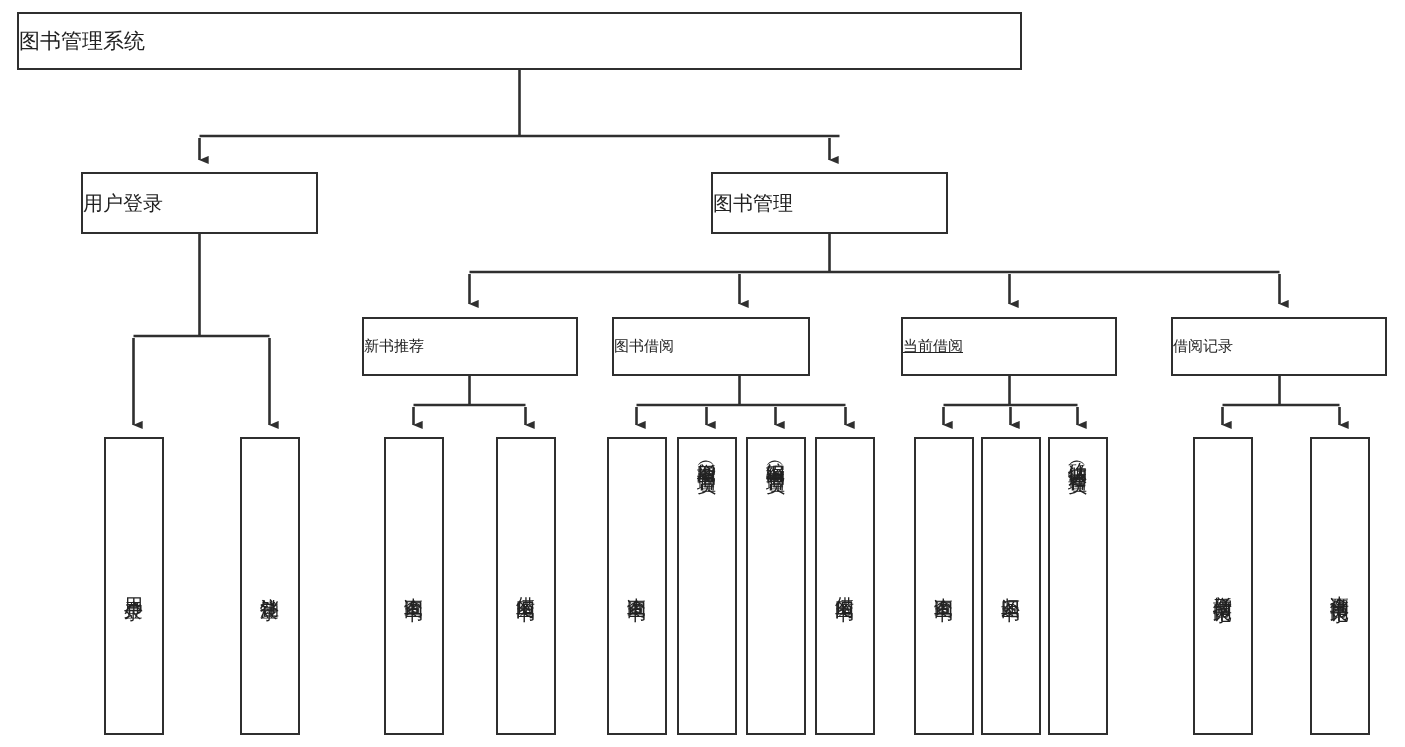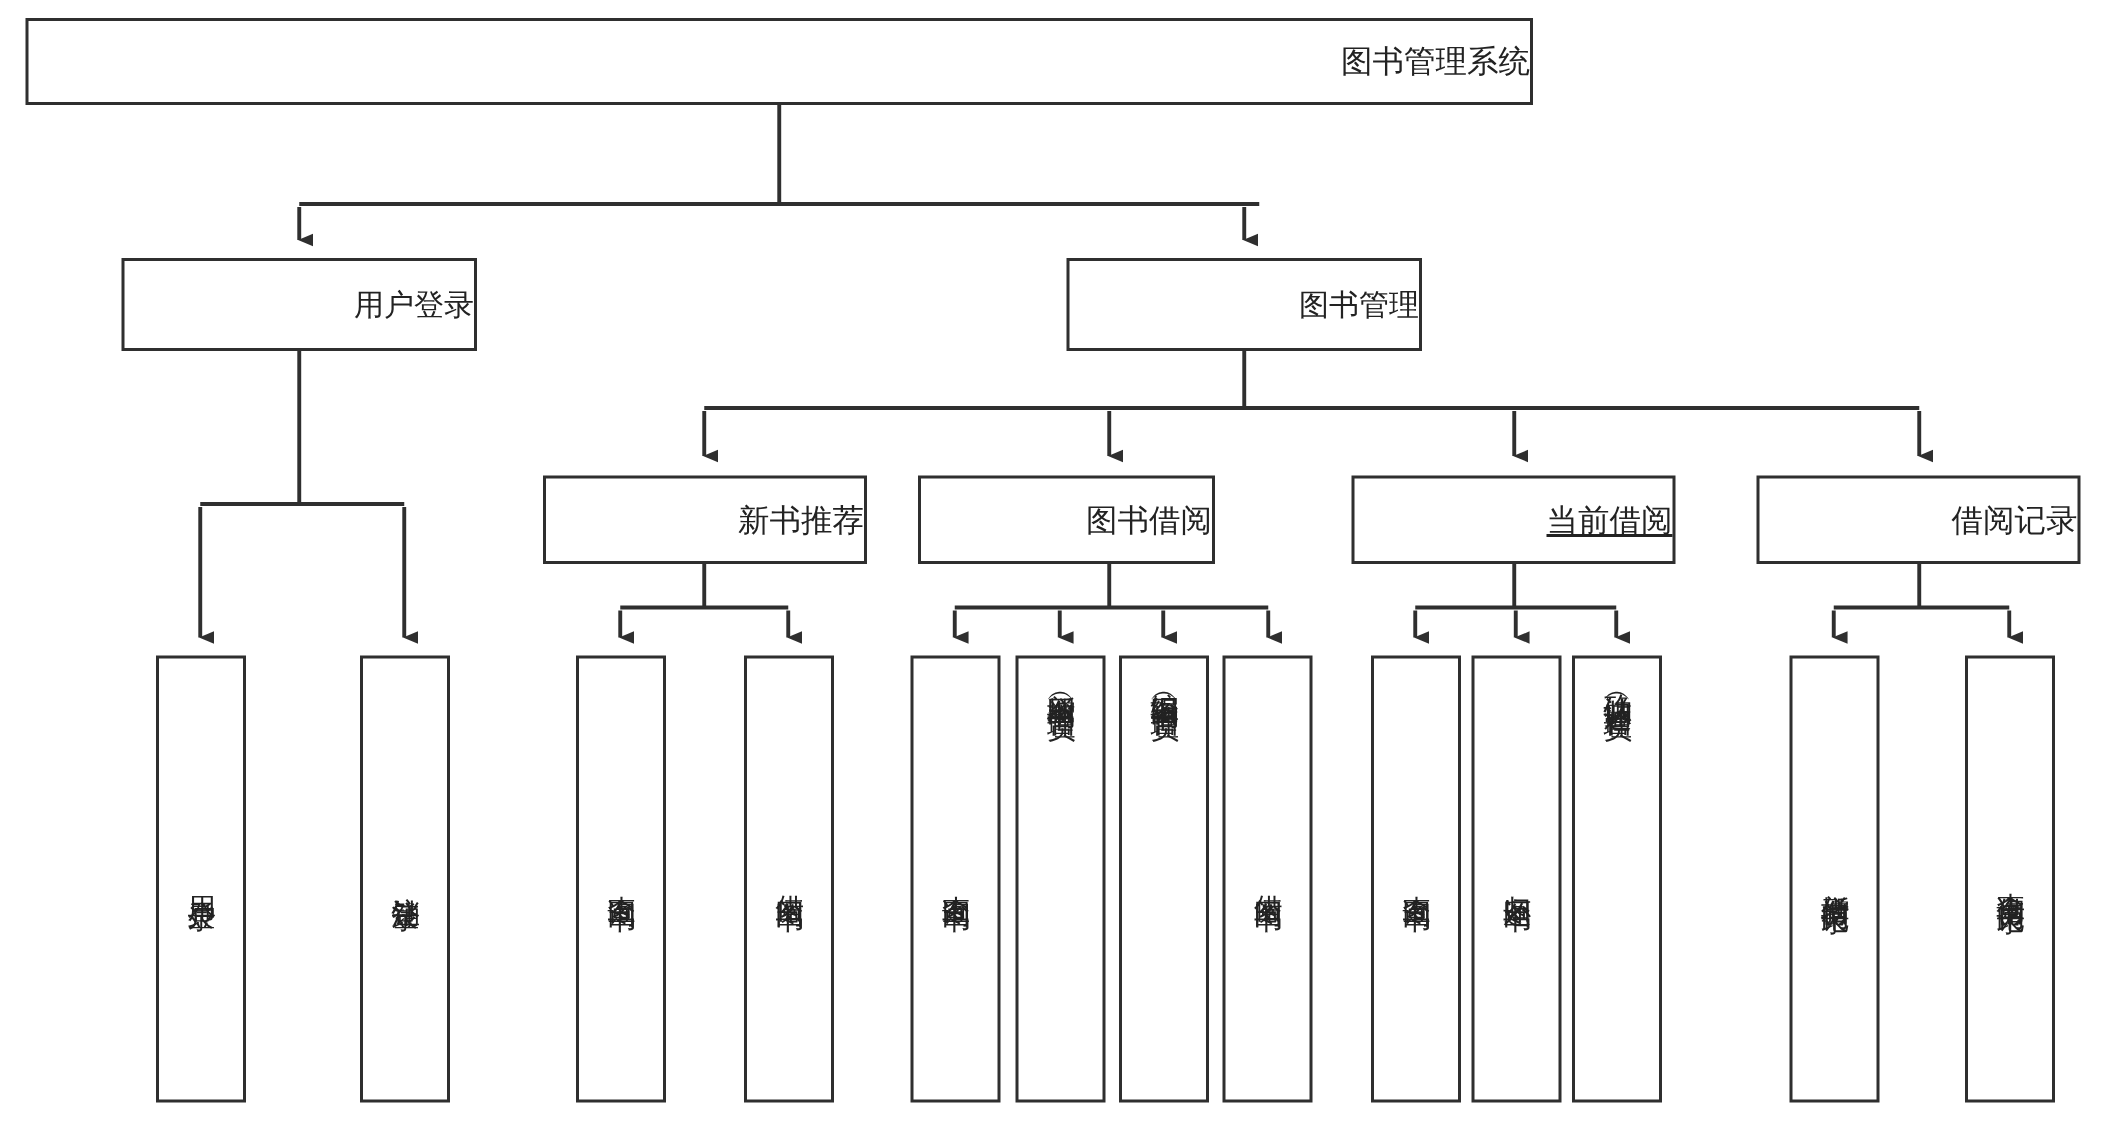--- a/index.html
+++ b/index.html
@@ -25,31 +25,31 @@
     height: 747px;
     pointer-events: none;
   }
   .node {
     position: absolute;
     box-sizing: border-box;
     border: 2px solid #2f2f2f;
     background: #ffffff;
     display: flex;
     align-items: center;
-    justify-content: flex-end;
+    justify-content: flex-start;
     color: #222222;
   }
   .node.root {
     font-size: 21px;
   }
   .node.l2 {
     font-size: 20px;
   }
   .node.l3 {
-    font-size: 21px;
+    font-size: 15px;
   }
   .node.leaf {
     font-size: 19px;
     padding: 8px 0;
     align-items: flex-start;
     justify-content: center;
   }
   .vtext {
     writing-mode: vertical-rl;
     text-orientation: upright;

